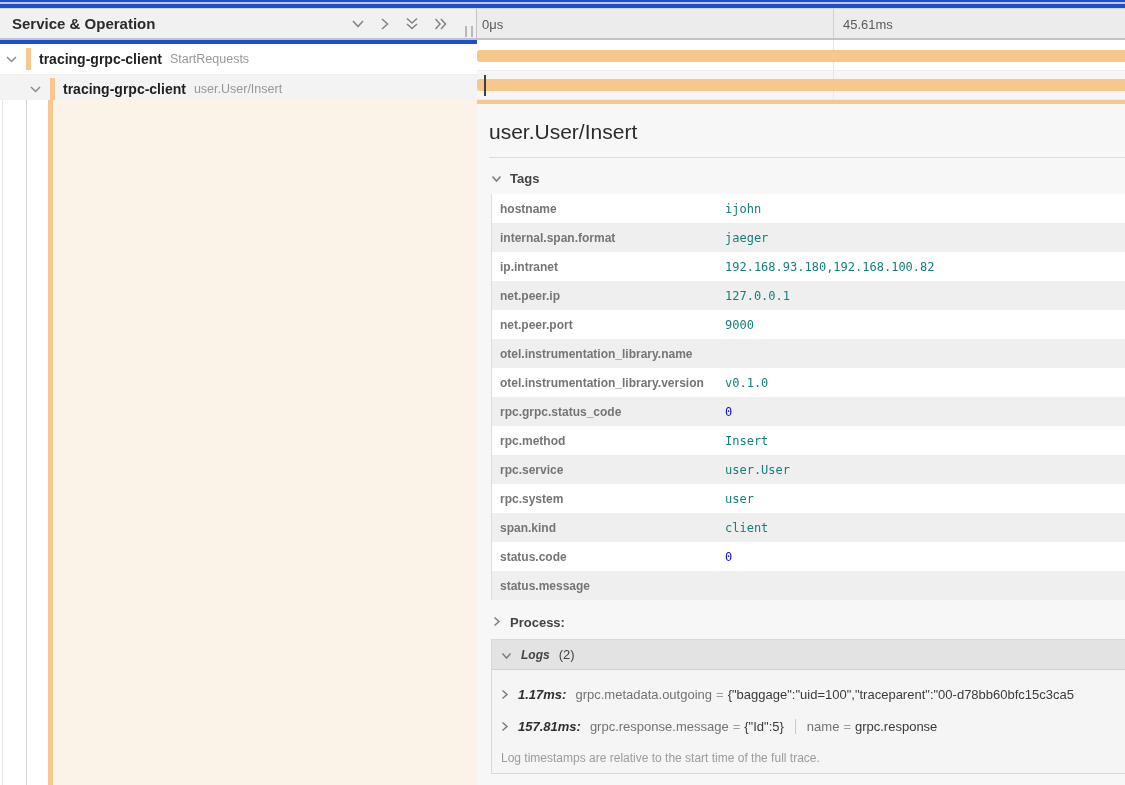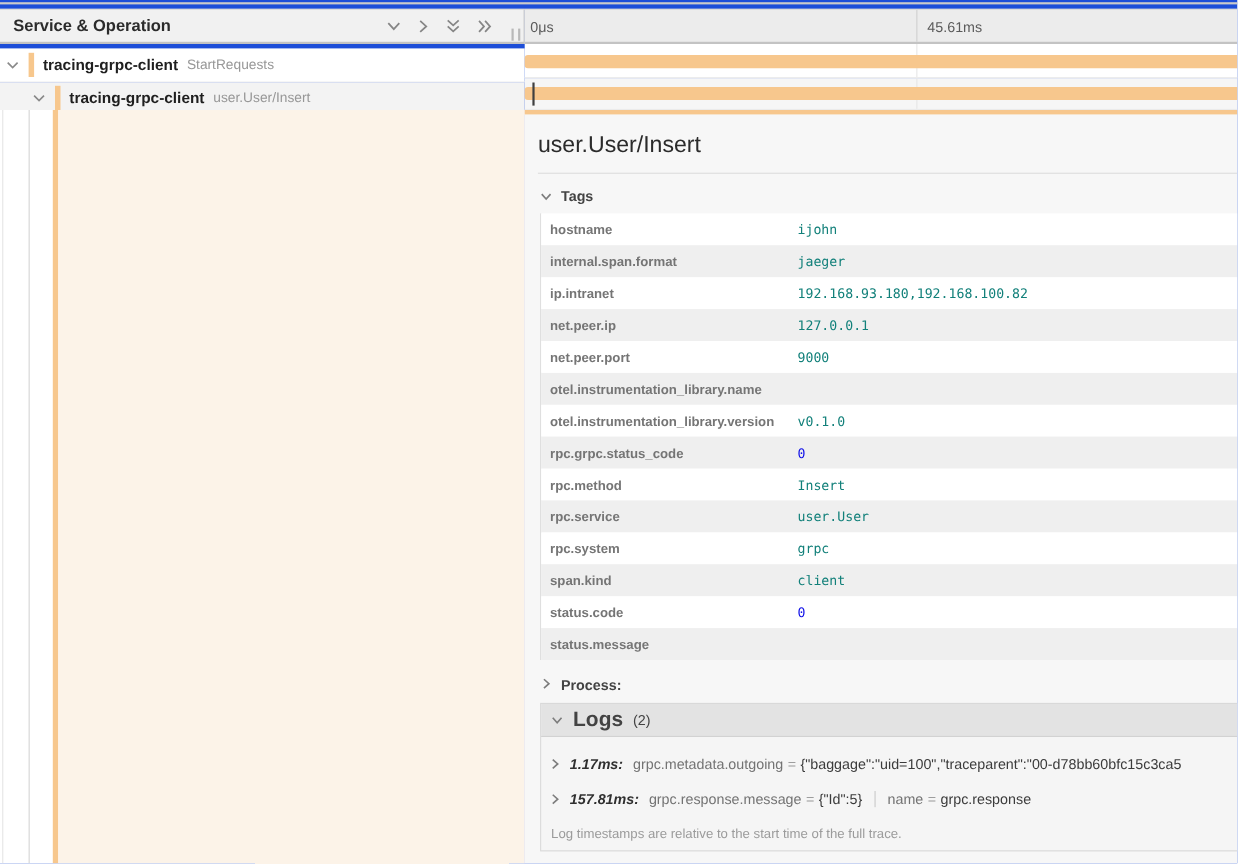--- a/index.html
+++ b/index.html
@@ -91,21 +91,21 @@
   .tag-val.number { color:var(--blue); }
   .process-row {
     display:flex; align-items:center; gap:9px; margin:15px 0 9px 4px;
     font-size:13px; font-weight:bold; color:#434343; cursor:pointer;
   }
   .logs-box { margin-left:2px; width:646px; border:1px solid #d9d9d9; background:#f5f5f5; }
   .logs-header {
     height:30px; background:#e3e3e3; border-bottom:1px solid #d2d2d2;
     display:flex; align-items:center; gap:9px; padding-left:9px; cursor:pointer;
   }
-  .logs-label { font-size:19px; font-weight:bold; color:#434343; }
+  .logs-label { font-size:12px; font-weight:bold; color:#434343;font-style:italic; }
   .logs-count { font-size:13px; color:#434343; }
   .logs-body { padding:17px 0 8px 9px; }
   .log-entry {
     display:flex; align-items:baseline; white-space:nowrap; overflow:hidden;
     margin-bottom:17px; font-size:13px; cursor:pointer;
   }
   .log-entry .lchev { align-self:center; display:inline-flex; }
   .log-time { font-weight:bold; color:#2f2f2f; margin:0 9px;font-style:italic; }
   .lf-key { color:#737373; }
   .lf-eq { color:#9d9d9d; margin:0 4px; }
@@ -248,21 +248,21 @@
         <div class="tag-row">
           <span class="tag-key">rpc.method</span>
           <span class="tag-val string">Insert</span>
         </div>
         <div class="tag-row alt">
           <span class="tag-key">rpc.service</span>
           <span class="tag-val string">user.User</span>
         </div>
         <div class="tag-row">
           <span class="tag-key">rpc.system</span>
-          <span class="tag-val string">grpc</span>
+          <span class="tag-val string">user</span>
         </div>
         <div class="tag-row alt">
           <span class="tag-key">span.kind</span>
           <span class="tag-val string">client</span>
         </div>
         <div class="tag-row">
           <span class="tag-key">status.code</span>
           <span class="tag-val number">0</span>
         </div>
         <div class="tag-row alt">

